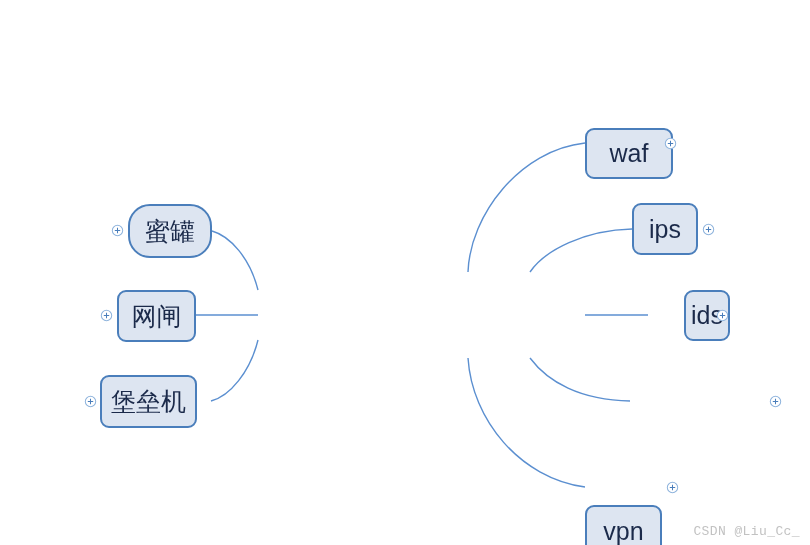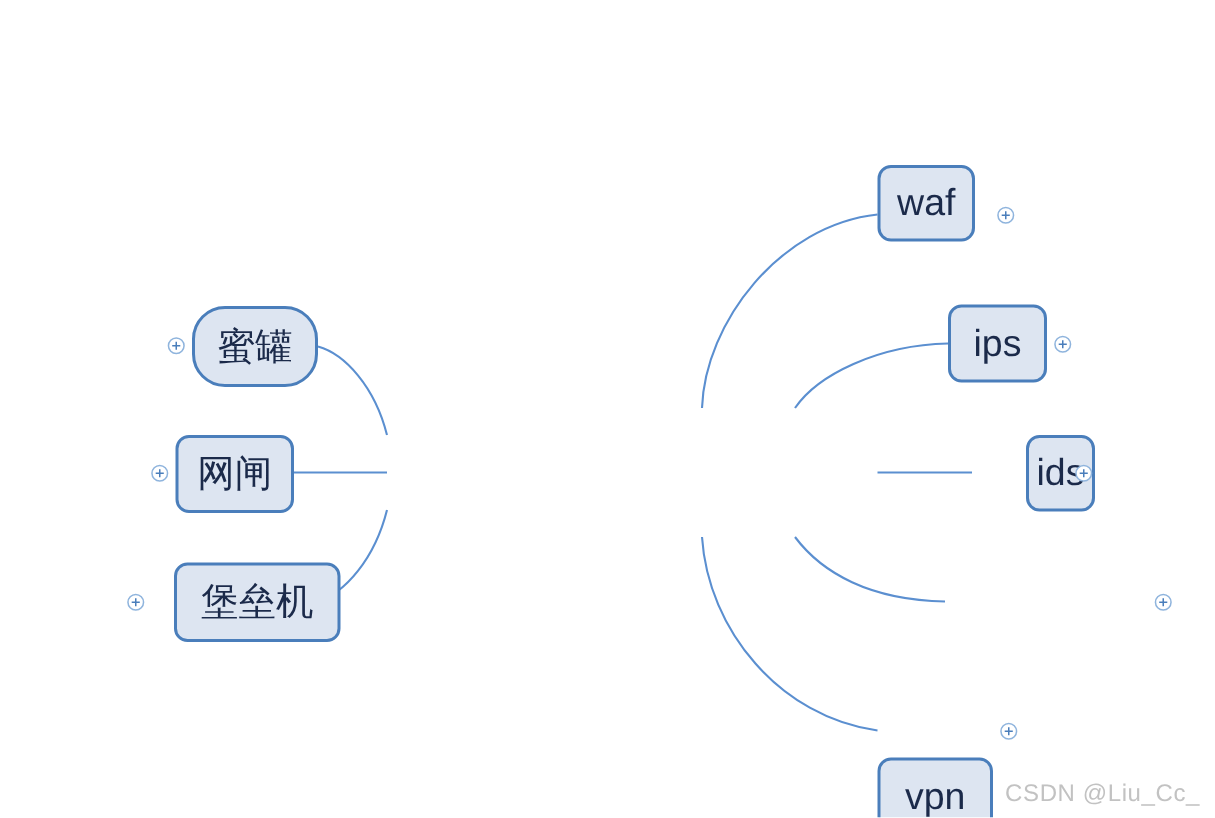--- a/index.html
+++ b/index.html
@@ -65,25 +65,26 @@
     position: absolute;
     width: 13px;
     height: 13px;
     z-index: 5;
   }
   .expand-icon svg { display: block; }
   #watermark {
     position: absolute;
     right: 10px;
     bottom: 6px;
-    font-size: 16px;
+    font-size: 13px;
     color: #c2c2c2;
     letter-spacing: 0.4px;
     z-index: 6;
     white-space: nowrap;
+    font-family: Liberation Mono, monospace;
   }
 </style>
 </head>
 <body>
 
 <div id="canvas">
 
   <svg id="connectors" viewBox="0 0 810 545" width="810" height="545">
     <g fill="none" stroke="#5b8fd0" stroke-width="1.4">
 
@@ -99,21 +100,21 @@
 
       <path d="M 258 290 C 250 258 230 236 212 231"></path>
 
       <path d="M 258 315 L 196 315"></path>
 
       <path d="M 258 340 C 250 372 230 396 211 401"></path>
     </g>
   </svg>
 
 
-  <div class="node leaf-latin" style="left:585px; top:110px; width:65px; height:51px;">
+  <div class="node leaf-latin" style="left:585px; top:128px; width:88px; height:51px;">
     <span class="node-label">waf</span>
   </div>
   <span class="expand-icon" style="left:664px; top:137px;">
     <svg viewBox="0 0 14 14" width="13" height="13">
       <circle cx="7" cy="7" r="5.6" fill="#ffffff" stroke="#8fb4dd" stroke-width="1.1"></circle>
       <path d="M7 4.1 V9.9 M4.1 7 H9.9" stroke="#4a7ebb" stroke-width="1.1"></path>
     </svg>
   </span>
 
   <div class="node leaf-latin" style="left:632px; top:203px; width:66px; height:52px;text-align:center;">
@@ -166,21 +167,21 @@
   <div class="node leaf-cjk" style="left:117px; top:290px; width:79px; height:52px;">
     <span class="node-label">网闸</span>
   </div>
   <span class="expand-icon" style="left:100px; top:309px;">
     <svg viewBox="0 0 14 14" width="13" height="13">
       <circle cx="7" cy="7" r="5.6" fill="#ffffff" stroke="#8fb4dd" stroke-width="1.1"></circle>
       <path d="M7 4.1 V9.9 M4.1 7 H9.9" stroke="#4a7ebb" stroke-width="1.1"></path>
     </svg>
   </span>
 
-  <div class="node leaf-cjk" style="left:116px; top:375px; width:111px; height:53px;">
+  <div class="node leaf-cjk" style="left:100px; top:375px; width:97px; height:53px;">
     <span class="node-label">堡垒机</span>
   </div>
   <span class="expand-icon" style="left:84px; top:395px;">
     <svg viewBox="0 0 14 14" width="13" height="13">
       <circle cx="7" cy="7" r="5.6" fill="#ffffff" stroke="#8fb4dd" stroke-width="1.1"></circle>
       <path d="M7 4.1 V9.9 M4.1 7 H9.9" stroke="#4a7ebb" stroke-width="1.1"></path>
     </svg>
   </span>
 
   <div id="watermark">CSDN @Liu_Cc_</div>

